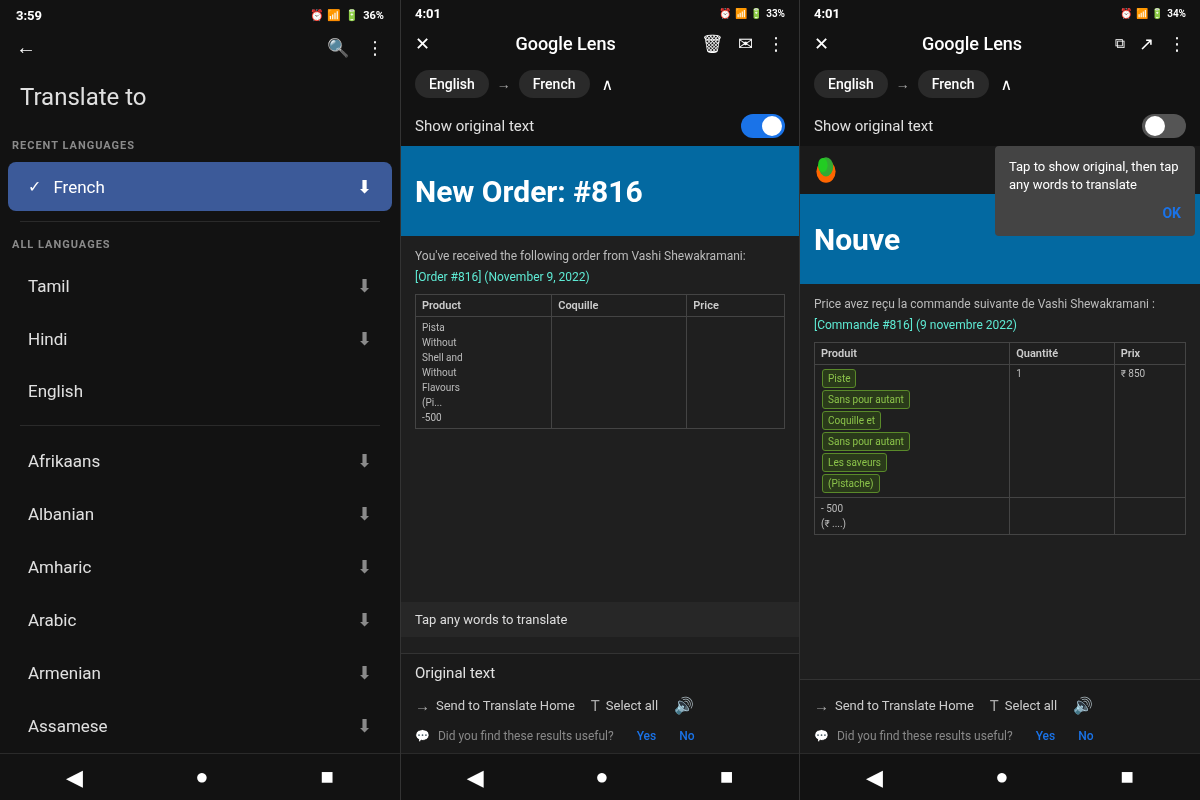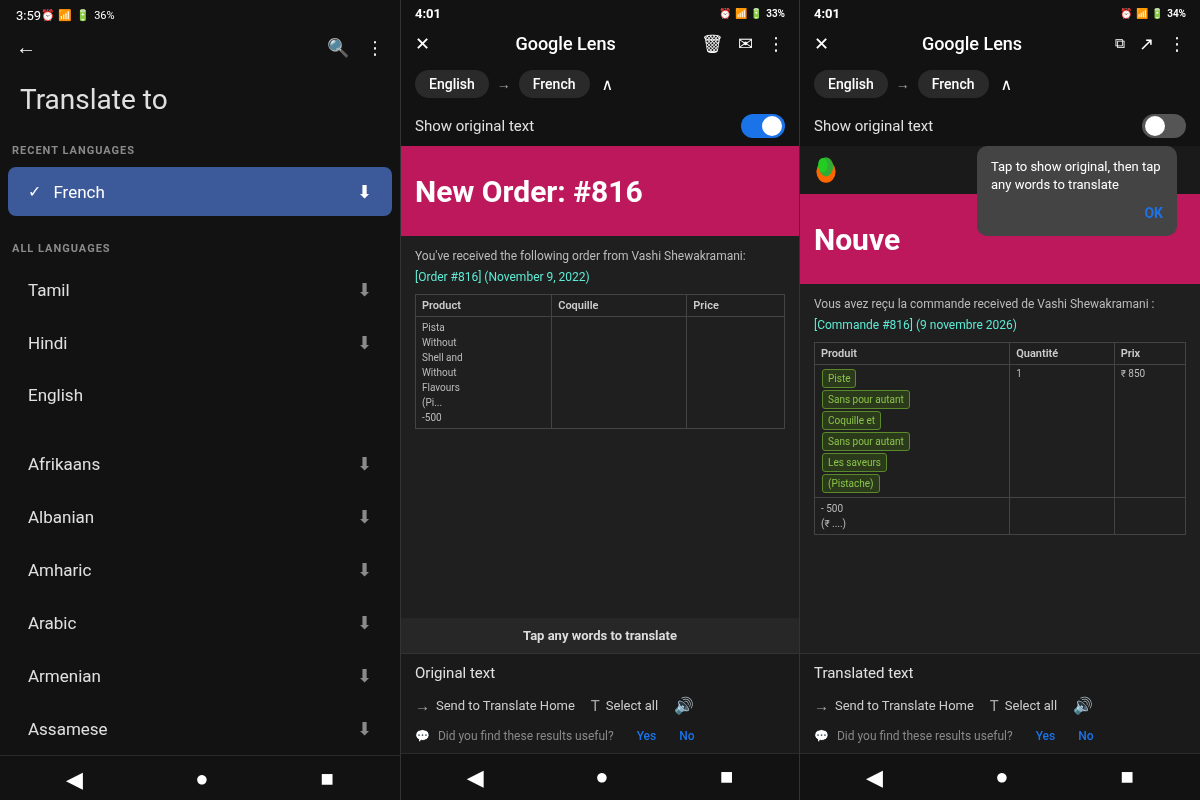--- a/index.html
+++ b/index.html
@@ -19,26 +19,26 @@
       height: 800px;
       background: #121212;
       display: flex;
       flex-direction: column;
       color: #e0e0e0;
       position: relative;
     }
 
     .status-bar-left {
       display: flex;
-      justify-content: flex-start;
+      justify-content: space-between;
       align-items: center;
       padding: 8px 16px 4px;
       color: white;
       font-size: 13px;
-      font-weight: 400;
+      font-weight: 700;
     }
 
     .status-icons-left {
       display: flex;
       gap: 4px;
       align-items: center;
       font-size: 11px;
     }
 
     .top-bar-left {
@@ -55,21 +55,21 @@
     }
 
     .top-icons-right {
       display: flex;
       gap: 16px;
       color: white;
       font-size: 18px;
     }
 
     .translate-title {
-      font-size: 28px;
+      font-size: 24px;
       font-weight: 400;
       color: #e0e0e0;
       padding: 16px 20px 20px;
     }
 
     .section-label {
       font-size: 11px;
       font-weight: 700;
       color: #8a8a8a;
       padding: 8px 12px 8px;
@@ -277,21 +277,21 @@
     .image-bg {
       width: 100%;
       height: 100%;
       background: #2a2a2a;
       position: relative;
       display: flex;
       flex-direction: column;
     }
 
     .green-banner {
-      background: #be185d;
+      background: #0369a1;
       padding: 16px 14px;
       display: flex;
       align-items: center;
       min-height: 90px;
     }
 
     .green-banner-text {
       font-size: 30px;
       font-weight: 700;
       color: white;
@@ -334,29 +334,28 @@
     .overlay-table td {
       color: #bbb;
       padding: 3px 6px;
       border: 1px solid #444;
       vertical-align: top;
       font-size: 10px;
     }
 
     .toast-bar {
       position: absolute;
-      bottom: 0;
+      bottom: 16px;
       left: 0;
       right: 0;
       background: rgba(40,40,40,0.95);
       padding: 10px 14px;
       font-size: 13px;
       color: #ddd;
-      text-align: center;
-      font-weight: bold;
+      text-align: left;
     }
 
     .bottom-panel {
       background: #1a1a1a;
       padding: 10px 14px;
       border-top: 1px solid #333;
     }
 
     .bottom-panel-title {
       font-size: 15px;
@@ -421,23 +420,23 @@
     .nav-btn {
       font-size: 22px;
       color: white;
       cursor: pointer;
     }
 
     
     .tooltip-bubble {
       position: absolute;
       top: 40px;
-      right: 23px;
+      right: 5px;
       background: #444;
-      border-radius: 10px;
+      border-radius: 4px;
       padding: 12px 14px;
       font-size: 13px;
       color: white;
       max-width: 200px;
       z-index: 10;
       line-height: 1.4;
     }
 
     .tooltip-ok {
       text-align: right;
@@ -739,23 +738,23 @@
         <svg class="logo-leaf" viewBox="0 0 40 40">
           <ellipse cx="20" cy="22" rx="12" ry="14" fill="#ff6600"></ellipse>
           <ellipse cx="20" cy="16" rx="9" ry="12" fill="#33aa33"></ellipse>
           <ellipse cx="16" cy="14" rx="6" ry="9" fill="#22cc22"></ellipse>
         </svg>
       </div>
       <div class="green-banner">
         <span class="green-banner-text">Nouve</span>
       </div>
       <div class="translation-overlay">
-        <div class="overlay-text-line">Vous avez reçu la commande received de Vashi Shewakramani :</div>
+        <div class="overlay-text-line">Price avez reçu la commande suivante de Vashi Shewakramani :</div>
         <div class="overlay-text-line">
-          <span class="overlay-link">[Commande #816] (9 novembre 2026)</span>
+          <span class="overlay-link">[Commande #816] (9 novembre 2022)</span>
         </div>
         <table class="overlay-table">
           <thead>
             <tr>
               <th>Produit</th>
               <th>Quantité</th>
               <th>Prix</th>
             </tr>
           </thead>
           <tbody>
@@ -784,21 +783,20 @@
               <td></td>
               <td></td>
             </tr>
           </tbody>
         </table>
       </div>
     </div>
   </div>
 
   <div class="bottom-panel">
-    <div class="bottom-panel-title">Translated text</div>
     <div class="bottom-actions">
       <div class="action-btn">
         <span class="action-icon">→</span>
         <span>Send to Translate Home</span>
       </div>
       <div class="action-btn">
         <span class="action-icon">T</span>
         <span>Select all</span>
       </div>
       <div class="action-btn">

